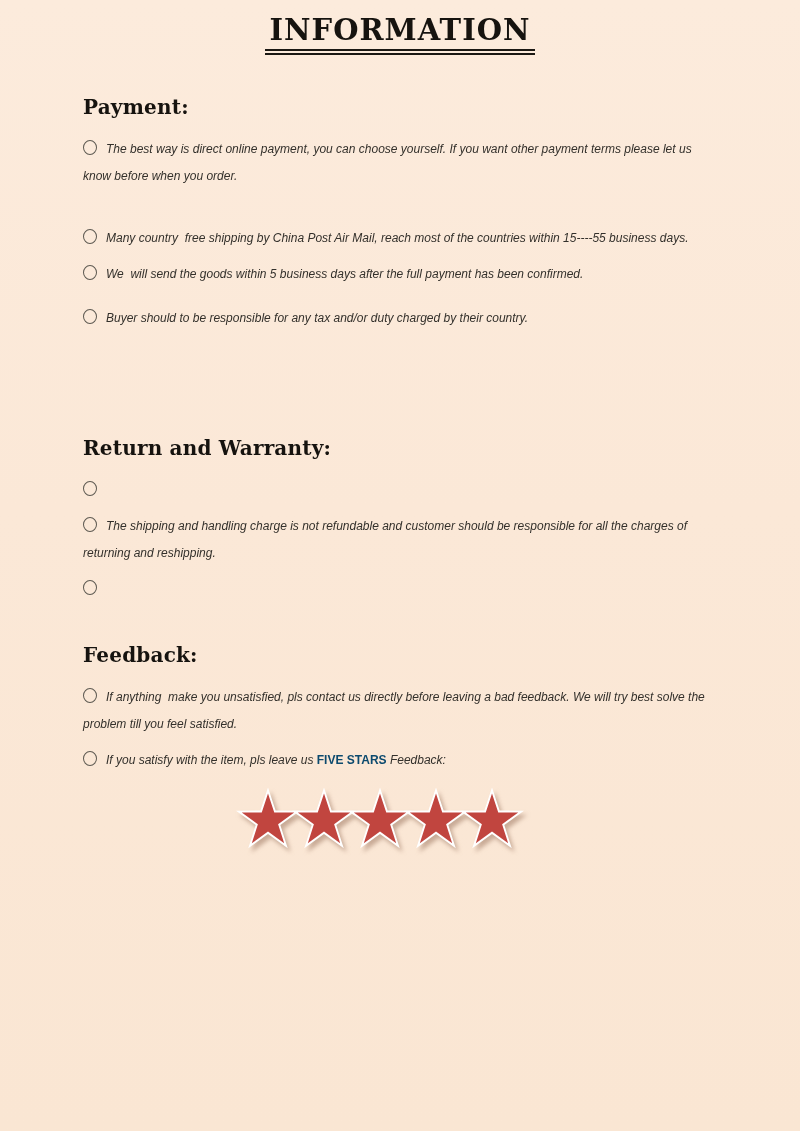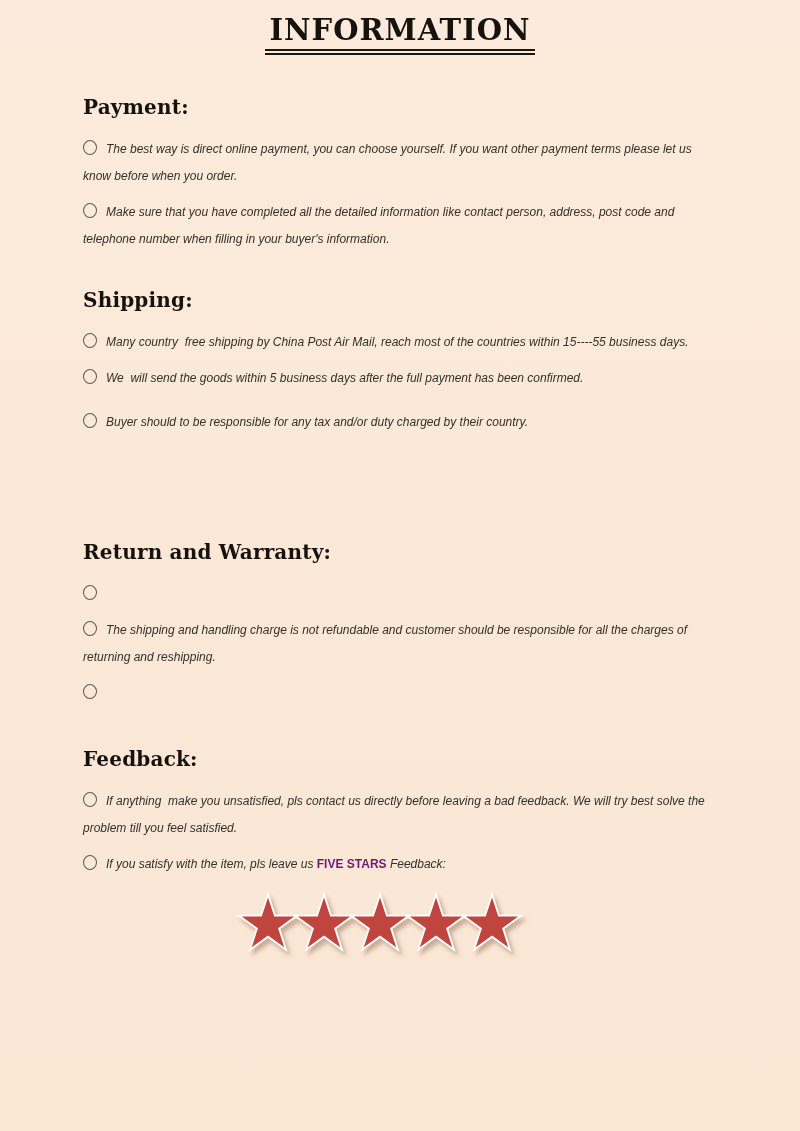--- a/index.html
+++ b/index.html
@@ -60,21 +60,21 @@
     border:1.6px solid #5d5951;
     border-radius:50%;
     background:transparent;
     margin-right:9px;
     vertical-align:-2px;
     font-style:normal;
   }
   .hl{
     font-style:normal;
     font-weight:bold;
-    color:#701a75;
+    color:#0c4a6e;
     text-align:center;
   }
   .stars-row{
     margin-top:12px;
     display:flex;
     justify-content:center;
     transform:translateX(-22px);
   }
   .star-icon{
     width:70px;height:70px;
@@ -90,25 +90,23 @@
 
   <div class="title-wrap">
     <span class="page-title">INFORMATION</span>
   </div>
 
   <div class="content">
 
     <div class="section sec-payment">
       <h2>Payment:</h2>
       <p class="item"><span class="bullet"></span><span>The best way is direct online payment, you can choose yourself. If you want other payment terms please let us know before when you order.</span></p>
-      <p class="item"><span class="bullet"></span><span>Make sure that you have completed all the detailed information like contact person, address, post code and telephone number when filling in your buyer's information.</span></p>
     </div>
 
     <div class="section sec-shipping">
-      <h2>Shipping:</h2>
       <p class="item"><span class="bullet"></span><span>Many country &nbsp;free shipping by China Post Air Mail, reach most of the countries within 15----55 business days.</span></p>
       <p class="item"><span class="bullet"></span><span>We &nbsp;will send the goods within 5 business days after the full payment has been confirmed.</span></p>
       <p class="item mt-lg"><span class="bullet"></span><span>Buyer should to be responsible for any tax and/or duty charged by their country.</span></p>
     </div>
 
     <div class="section sec-return">
       <h2>Return and Warranty:</h2>
       <p class="item"><span class="bullet"></span></p>
       <p class="item"><span class="bullet"></span><span>The shipping and handling charge is not refundable and customer should be responsible for all the charges of returning and reshipping.</span></p>
       <p class="item"><span class="bullet"></span></p>

